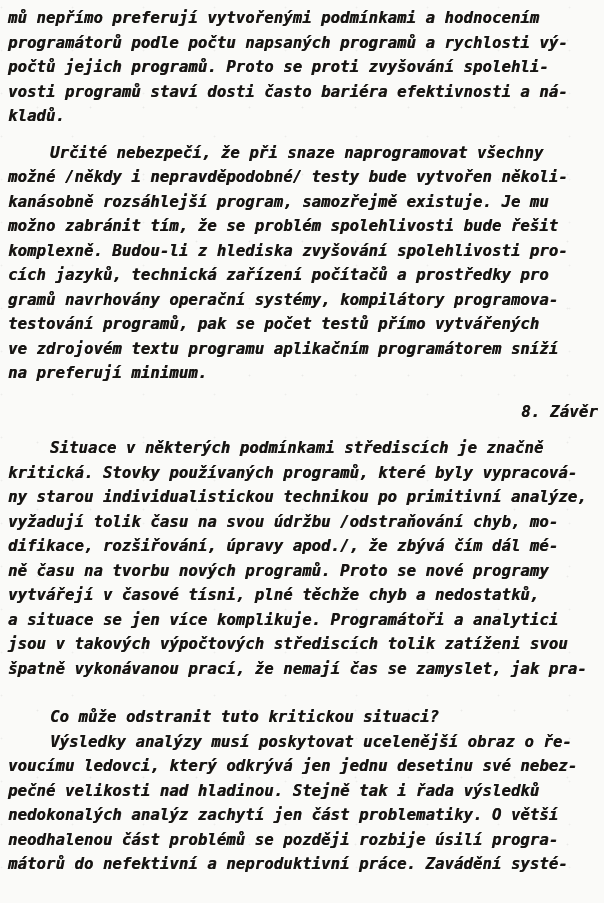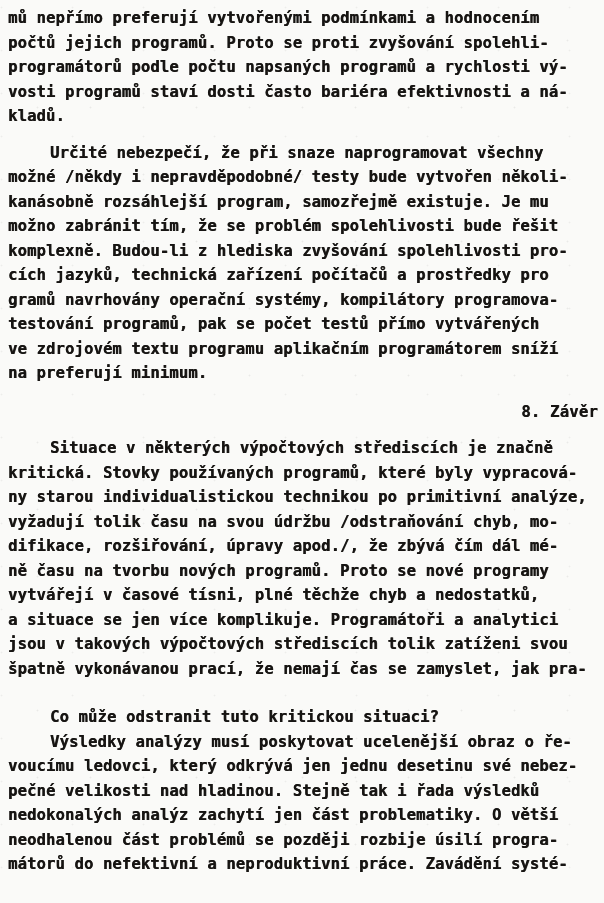--- a/index.html
+++ b/index.html
@@ -19,20 +19,21 @@
     font-family: "DejaVu Sans Mono", "Liberation Mono", monospace;
     font-weight: bold;
     color: #161412;
   }
   .page {
     box-sizing: border-box;
     width: 604px;
     height: 903px;
     padding: 6px 6px 8px 8px;
     overflow: hidden;
+    font-style: italic;
   }
   .line {
     font-size: 15.6px;
     line-height: 24.5px;
     white-space: pre;
     letter-spacing: 0.1px;
     text-shadow: 0.4px 0 0 rgba(22,20,18,0.75), 0 0.3px 0 rgba(22,20,18,0.35);
   }
   .line.indent {
     padding-left: 42px;
@@ -48,42 +49,42 @@
     text-align: right;
   }
 </style>
 </head>
 <body>
 
 <div class="page">
   <div id="blocks">
       <div class="block b1">
         <div class="line">mů nepřímo preferují vytvořenými podmínkami a hodnocením</div>
+        <div class="line">programátorů podle počtu napsaných programů a rychlosti vý-</div>
         <div class="line">počtů jejich programů. Proto se proti zvyšování spolehli-</div>
-        <div class="line">programátorů podle počtu napsaných programů a rychlosti vý-</div>
         <div class="line">vosti programů staví dosti často bariéra efektivnosti a ná-</div>
         <div class="line">kladů.</div>
       </div>
       <div class="block b2">
         <div class="line indent">Určité nebezpečí, že při snaze naprogramovat všechny</div>
         <div class="line">možné /někdy i nepravděpodobné/ testy bude vytvořen několi-</div>
         <div class="line">kanásobně rozsáhlejší program, samozřejmě existuje. Je mu</div>
         <div class="line">možno zabránit tím, že se problém spolehlivosti bude řešit</div>
         <div class="line">komplexně. Budou-li z hlediska zvyšování spolehlivosti pro-</div>
         <div class="line">cích jazyků, technická zařízení počítačů a prostředky pro</div>
         <div class="line">gramů navrhovány operační systémy, kompilátory programova-</div>
         <div class="line">testování programů, pak se počet testů přímo vytvářených</div>
         <div class="line">ve zdrojovém textu programu aplikačním programátorem sníží</div>
         <div class="line">na preferují minimum.</div>
       </div>
       <div class="block b3 heading">
         <div class="line">8. Závěr</div>
       </div>
       <div class="block b4">
-        <div class="line indent">Situace v některých výpočtových střediscích je značně</div>
+        <div class="line indent">Situace v některých podmínkami střediscích je značně</div>
         <div class="line">kritická. Stovky používaných programů, které byly vypracová-</div>
         <div class="line">ny starou individualistickou technikou po primitivní analýze,</div>
         <div class="line">vyžadují tolik času na svou údržbu /odstraňování chyb, mo-</div>
         <div class="line">difikace, rozšiřování, úpravy apod./, že zbývá čím dál mé-</div>
         <div class="line">ně času na tvorbu nových programů. Proto se nové programy</div>
         <div class="line">vytvářejí v časové tísni, plné těchže chyb a nedostatků,</div>
         <div class="line">a situace se jen více komplikuje. Programátoři a analytici</div>
         <div class="line">jsou v takových výpočtových střediscích tolik zatíženi svou</div>
         <div class="line">špatně vykonávanou prací, že nemají čas se zamyslet, jak pra-</div>
       </div>

